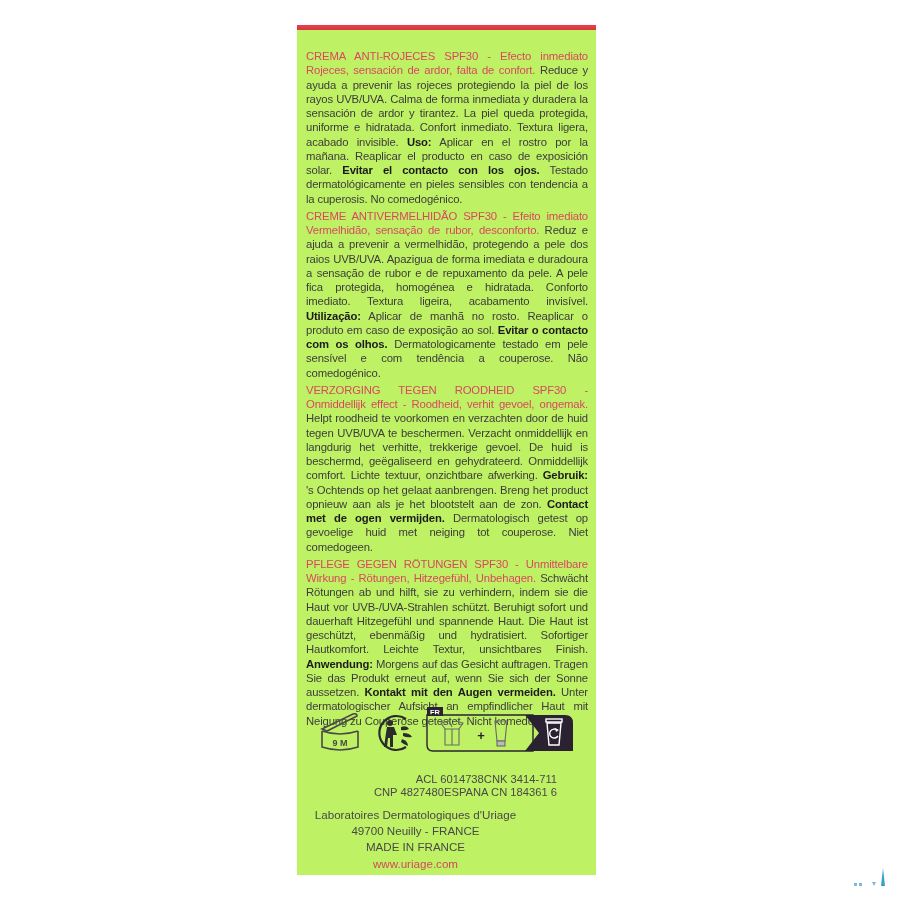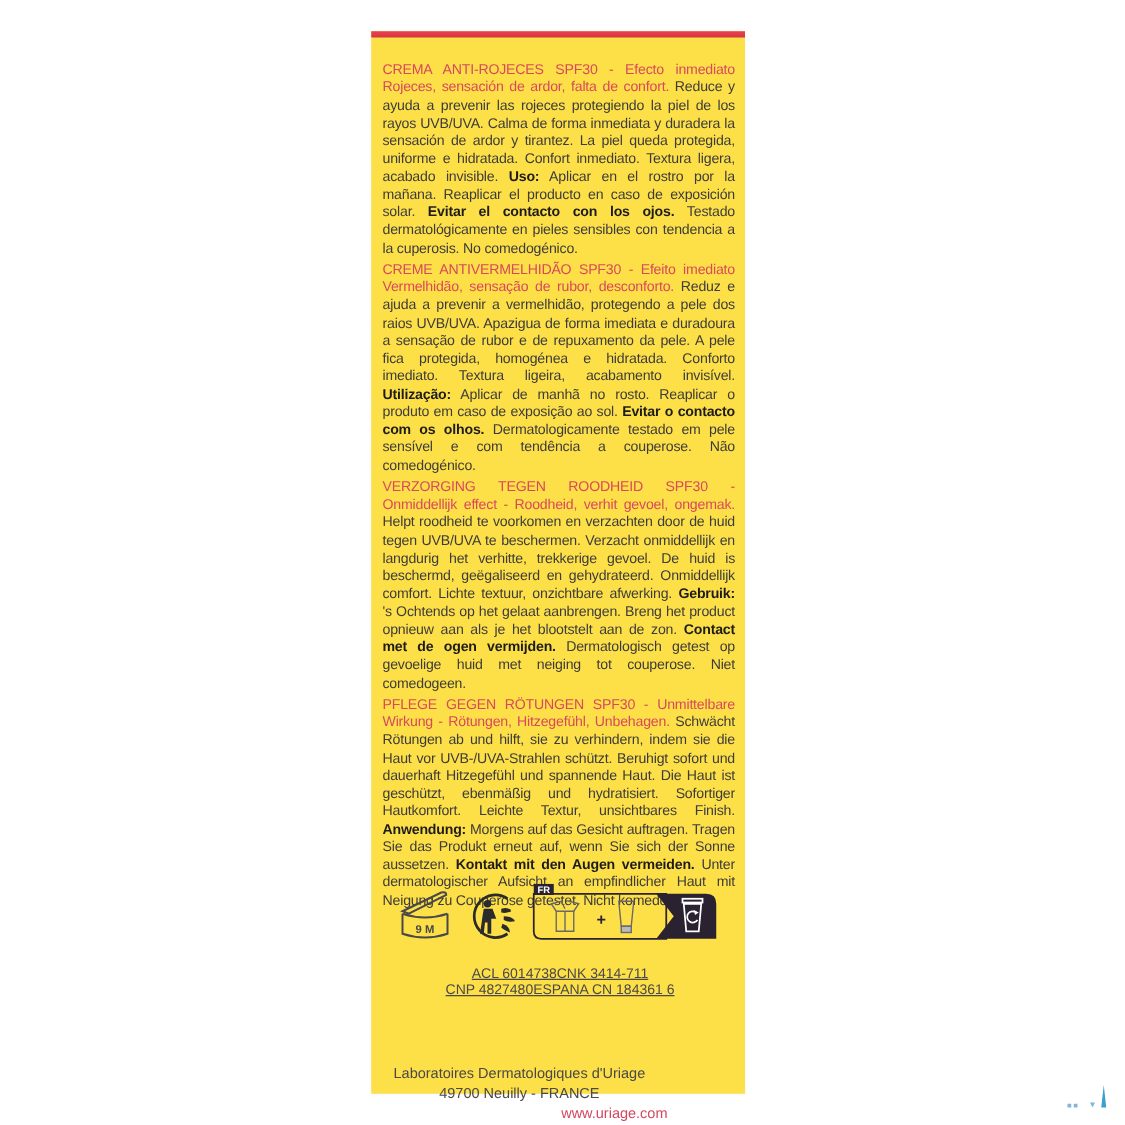--- a/index.html
+++ b/index.html
@@ -13,21 +13,21 @@
     body {
       position: relative;
       font-family: "Liberation Sans", sans-serif;
     }
     .panel {
       position: absolute;
       left: 297px;
       top: 25px;
       width: 299px;
       height: 850px;
-      background: #fde047;
+      background: #bef264;
       box-shadow: 0 0 2px rgba(0,0,0,0.05);
     }
     .top-bar {
       position: absolute;
       left: 0;
       top: 0;
       width: 299px;
       height: 5px;
       background: linear-gradient(to bottom, #e7404e, #d8353f);
     }
@@ -85,37 +85,34 @@
       position: absolute;
       left: 42px;
       top: 748px;
       width: 218px;
       font-size: 11.2px;
       line-height: 13.4px;
       color: #4a4849;
     }
     .codes .row {
       display: flex;
-      justify-content: center;
-      text-decoration: underline;
+      justify-content: flex-end;
     }
     .address {
       position: absolute;
       left: 0;
       top: 782px;
       width: 237px;
       text-align: center;
       font-size: 11.6px;
       line-height: 16.2px;
       color: #4a4849;
-      margin-top: 44px;
     }
     .address .web {
       color: #d3475f;
-      text-align: right;
     }
     .corner-mark {
       position: absolute;
       left: 852px;
       top: 866px;
       width: 40px;
       height: 24px;
     }
   </style>
 </head>
@@ -191,20 +188,21 @@
     </div>
     <div class="row">
       <span>CNP 4827480</span>
       <span>ESPANA CN 184361 6</span>
     </div>
   </div>
 
   <div class="address">
     <div>Laboratoires Dermatologiques d'Uriage</div>
     <div>49700  Neuilly - FRANCE</div>
+    <div>MADE IN FRANCE</div>
     <div class="web">www.uriage.com</div>
   </div>
 </div>
 
 <svg class="corner-mark" viewBox="0 0 40 24">
   <rect x="2" y="17" width="3" height="3" fill="#7fb8d8"></rect>
   <rect x="7" y="17" width="3" height="3" fill="#7fb8d8"></rect>
   <path d="M20 16 L24 16 L22 20 Z" fill="#7fb8d8"></path>
   <path d="M31 2 L33 20 L29 20 Z" fill="#3aa0cc"></path>
 </svg>

